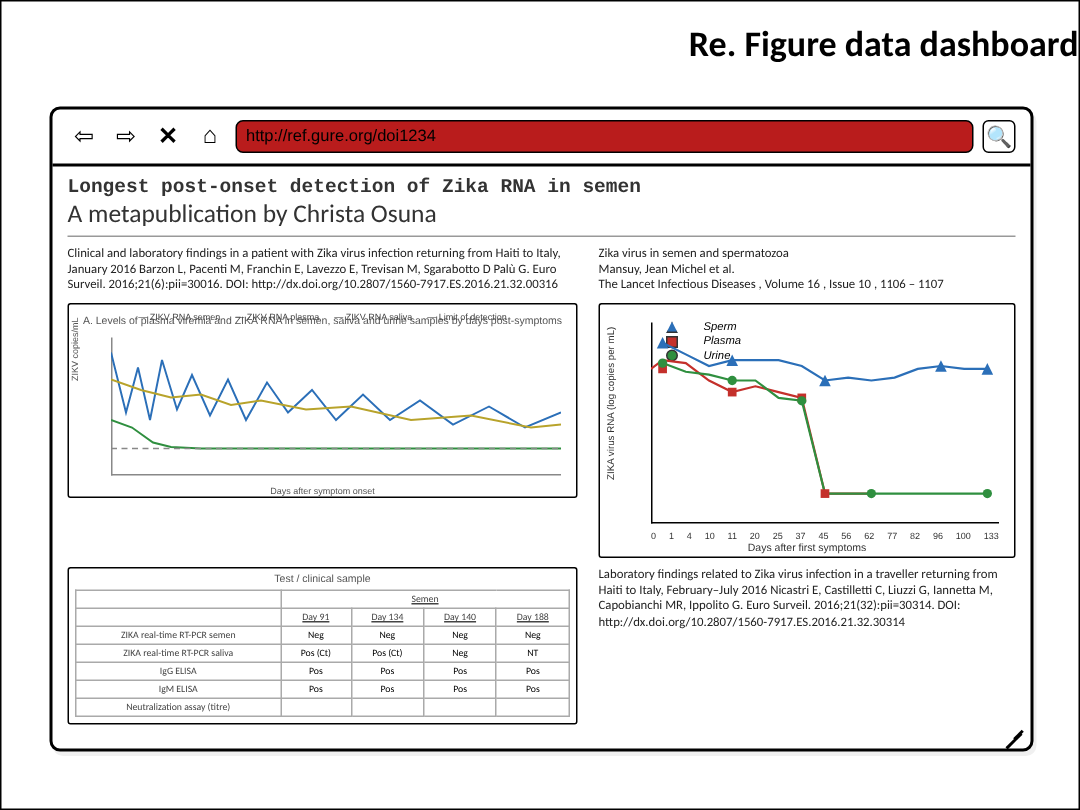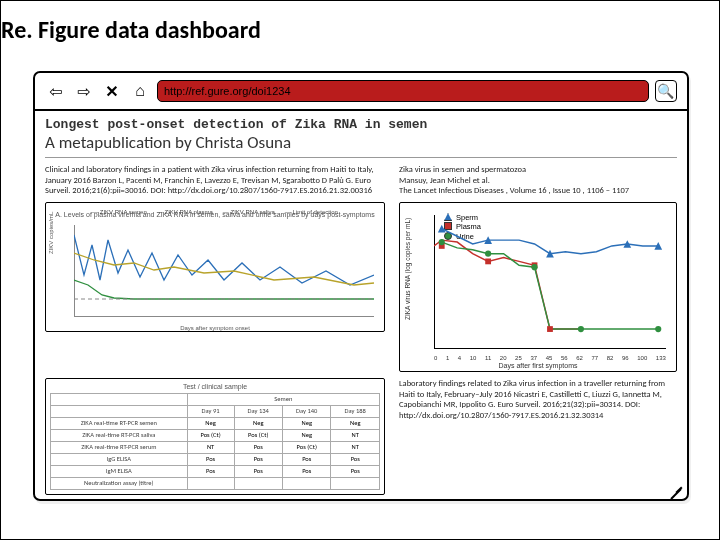--- a/index.html
+++ b/index.html
@@ -12,22 +12,22 @@
   }
   .canvas {
     position: relative;
     width: 720px;
     height: 540px;
     border: 1.5px solid #000;
   }
   .page-title {
     position: absolute;
     top: 14px;
-    left: 0; right: 12px;
-    text-align: left;
+    left: 0; right: 0;
+    text-align: right;
     font-size: 24px;
     font-weight: bold;
     font-family: Calibri, Arial, sans-serif;
   }
   .browser-window {
     position: absolute;
     top: 70px;
     left: 32px;
     width: 656px;
     height: 430px;
@@ -109,31 +109,31 @@
     font-size:6px; color:#444;
   }
   .c1-legend span::before{content:"— ";}
   .c1-ylabel{ position:absolute; left:2px; top:40%; transform:rotate(-90deg); transform-origin:left top; font-size:6px; color:#555;}
   .c1-xlabel{ position:absolute; bottom:0; left:0; right:0; text-align:center; font-size:6px; color:#555;}
   .c1-svg{ position:absolute; left:28px; right:10px; top:22px; bottom:14px;}
   .ltitle{ font-size:7px; color:#555; text-align:center; padding-top:2px;}
   
   .chart2 { height: 170px; position:relative; padding:6px; border-width:1.3px;}
   .c2-legend{ position:absolute; top:10px; left:44px; font-size:7.5px; line-height:1.25;}
-  .c2-legend .row{ display:flex; align-items:flex-start; gap:4px;}
+  .c2-legend .row{ display:flex; align-items:flex-end; gap:17px;font-style:italic;}
   .c2-legend .sw{ width:8px;height:8px; display:inline-block; border:1px solid #333;}
   .c2-axes{ position:absolute; left:34px; right:10px; top:12px; bottom:22px; border-left:1.3px solid #000; border-bottom:1.3px solid #000;}
   .c2-svg{ position:absolute; left:34px; right:10px; top:12px; bottom:22px;}
   .c2-ylabel{ position:absolute; left:4px; top:70%; transform:rotate(-90deg); transform-origin:left top; font-size:6.5px; color:#333;}
   .c2-xlabel{ position:absolute; bottom:2px; left:0; right:0; text-align:center; font-size:7px; color:#333;}
   .c2-xticks{ position:absolute; left:34px; right:10px; bottom:10px; display:flex; justify-content:space-between; font-size:6px; color:#333;}
   
   .tbl { width: 100%; border-collapse: collapse; font-size: 6.5px; font-family: Calibri, Arial, sans-serif;}
   .tbl td, .tbl th { border: 1px solid #aaa; padding: 1.5px 4px; text-align: center;}
-  .tbl th { font-weight: normal; color:#444;}
+  .tbl th { font-weight: normal; color:#444;text-decoration:underline;}
   .tbl .stub { text-align: center; color:#444;}
   .table-caption{ font-size:7px; text-align:center; color:#555; padding-bottom:3px;}
   .resize-grip{
     position:absolute; right:4px; bottom:4px;
     width:14px;height:14px;
   }
   .resize-grip::before,.resize-grip::after{
     content:""; position:absolute; right:0; bottom:0;
     border-bottom:2px solid #000;
     transform:rotate(-45deg);
@@ -287,27 +287,20 @@
                   <td>Neg</td>
                 </tr>
                 <tr>
                   <td class="stub">ZIKA real-time RT-PCR saliva</td>
                   <td>Pos (Ct)</td>
                   <td>Pos (Ct)</td>
                   <td>Neg</td>
                   <td>NT</td>
                 </tr>
                 <tr>
-                  <td class="stub">ZIKA real-time RT-PCR serum</td>
-                  <td>NT</td>
-                  <td>Pos</td>
-                  <td>Pos (Ct)</td>
-                  <td>NT</td>
-                </tr>
-                <tr>
                   <td class="stub">IgG ELISA</td>
                   <td>Pos</td>
                   <td>Pos</td>
                   <td>Pos</td>
                   <td>Pos</td>
                 </tr>
                 <tr>
                   <td class="stub">IgM ELISA</td>
                   <td>Pos</td>
                   <td>Pos</td>

